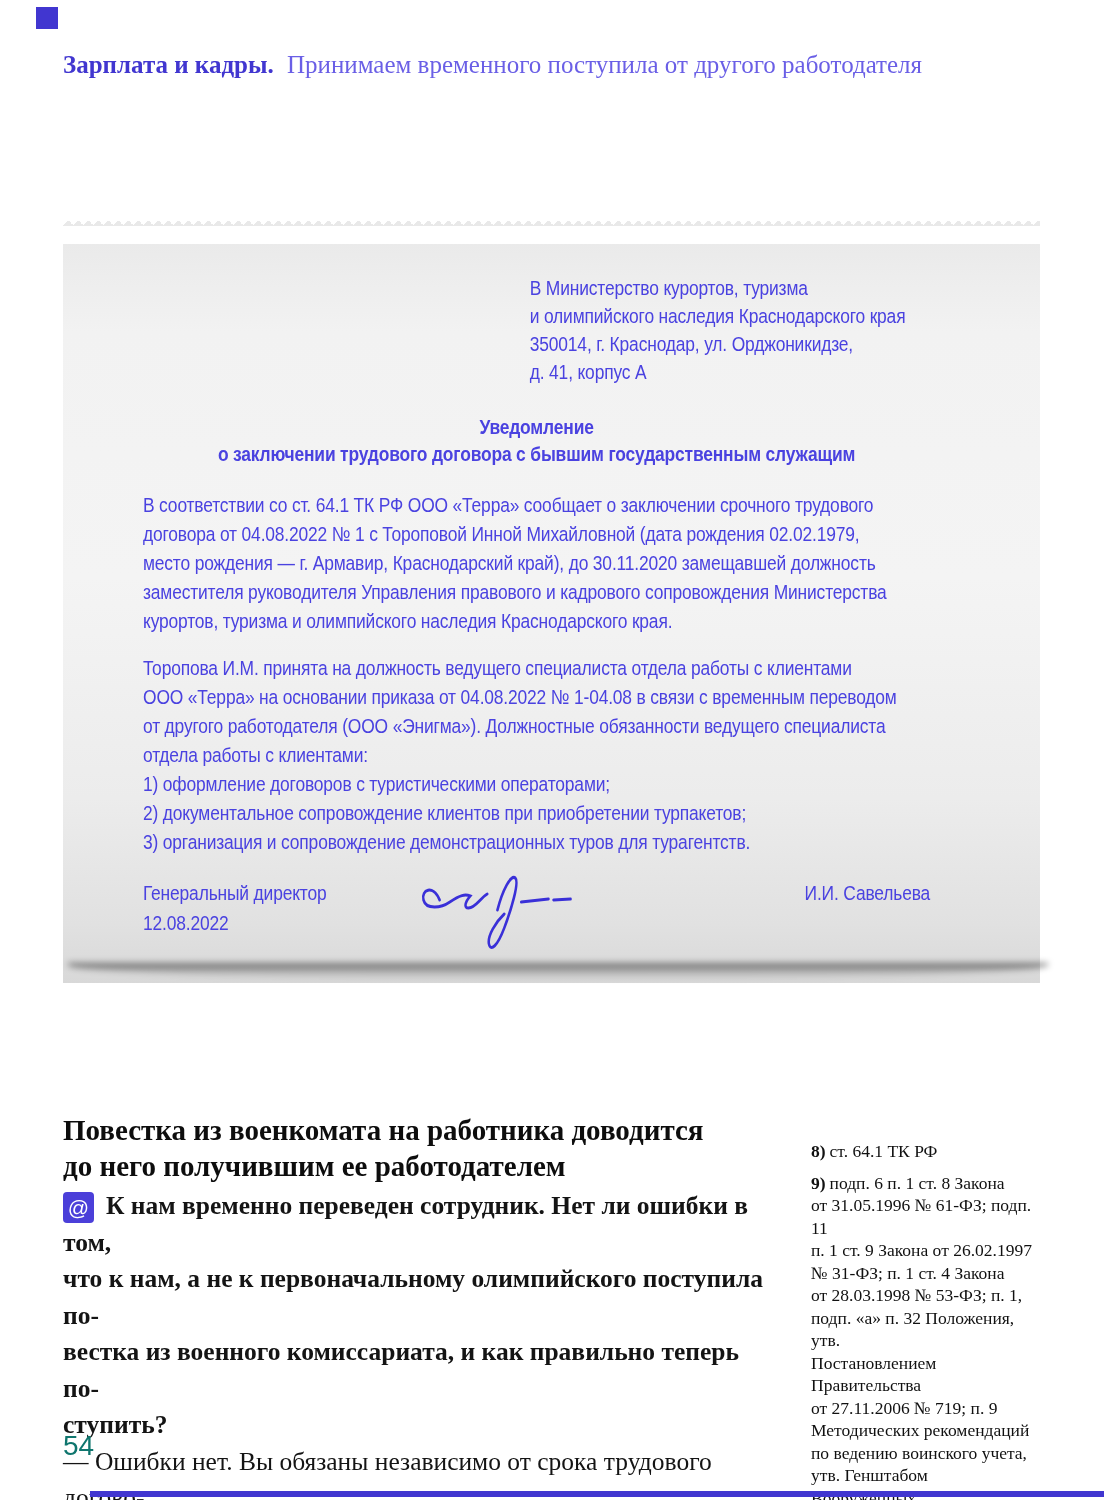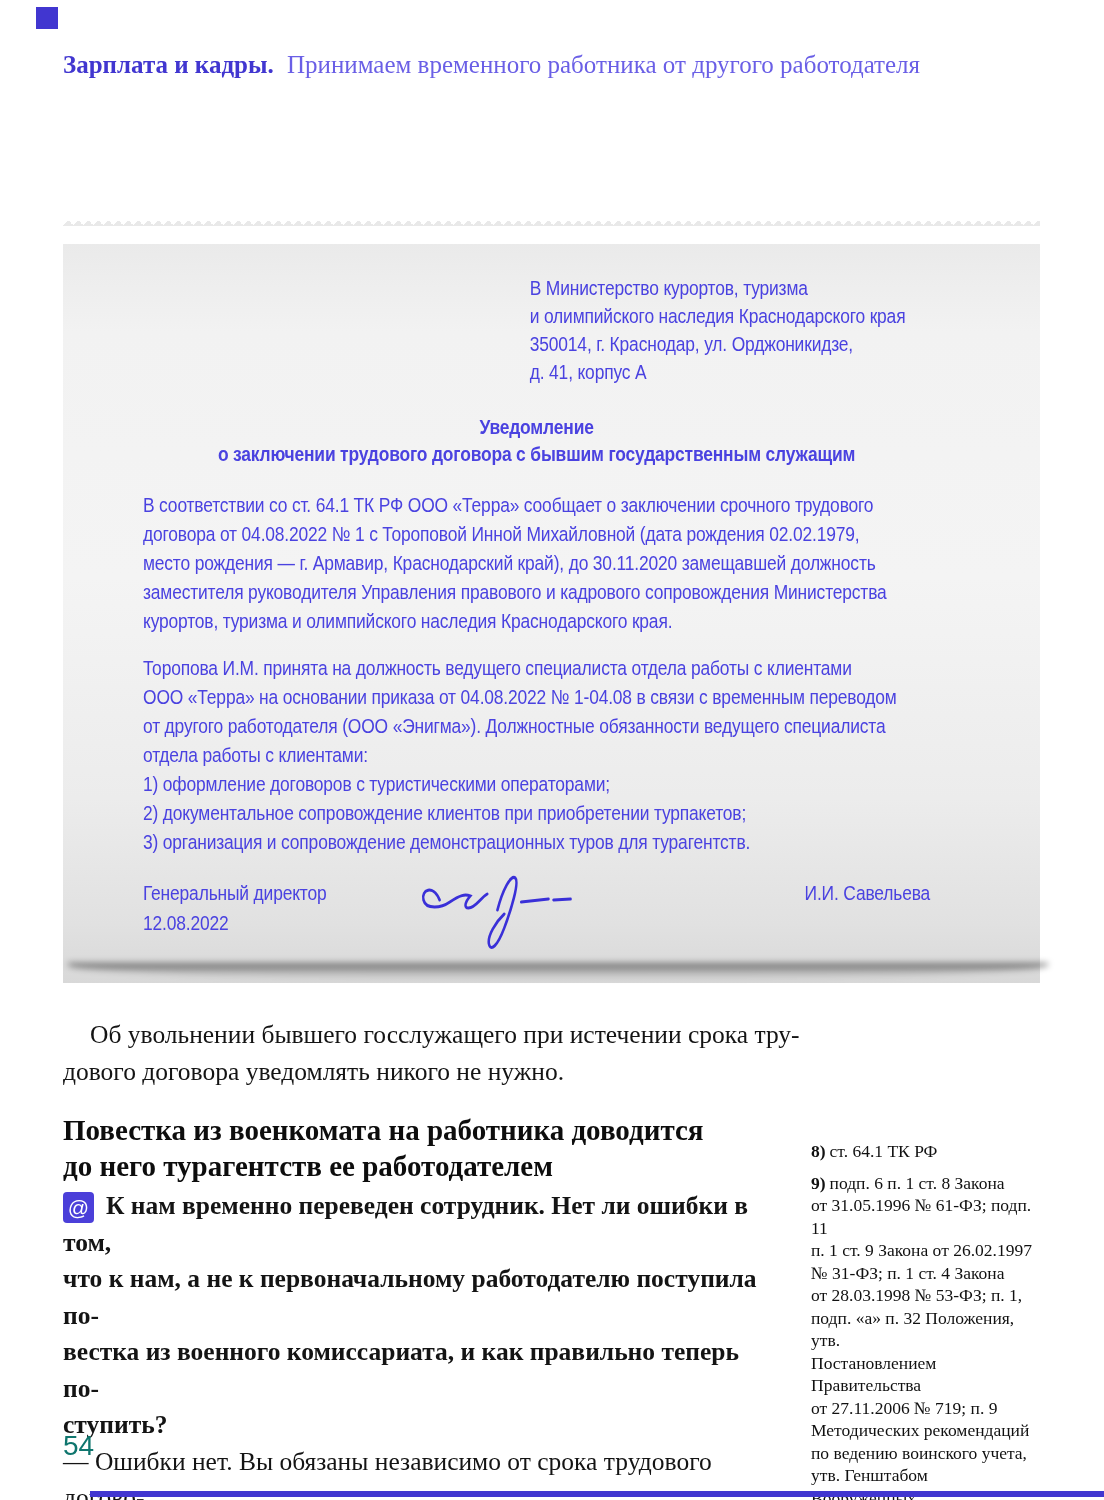--- a/index.html
+++ b/index.html
@@ -63,21 +63,21 @@
 </style>
 </head>
 <body>
 
 <div class="page">
 
   <div class="corner-mark"></div>
 
   <div class="running-head">
     <span class="brand">Зарплата и кадры.</span>
-    <span class="topic">Принимаем временного работника от другого работодателя</span>
+    <span class="topic">Принимаем временного поступила от другого работодателя</span>
   </div>
 
 
   <div class="teeth"></div>
 
   <div class="letter">
     <div class="letter-inner">
       <div class="addr lines">В Министерство курортов, туризма
 и олимпийского наследия Краснодарского края
 350014, г. Краснодар, ул. Орджоникидзе,
@@ -107,30 +107,28 @@
           <path d="M124 36 L156 33" stroke="#3a30d8" stroke-width="3" stroke-linecap="round"></path>
           <path d="M162 34 L182 33" stroke="#3a30d8" stroke-width="3" stroke-linecap="round"></path>
         </svg>
         <div class="signame">И.И. Савельева</div>
       </div>
     </div>
   </div>
 
   <div class="letter-shadow"></div>
 
-  <div class="after lines">Об увольнении бывшего госслужащего при истечении срока тру-
-дового договора уведомлять никого не нужно.</div>
 
   <h2 class="heading lines">Повестка из военкомата на работника доводится
-до него турагентств ее работодателем</h2>
+до него получившим ее работодателем</h2>
 
   <div class="qa">
     <span class="at">@</span>
     <div class="question lines">К нам временно переведен сотрудник. Нет ли ошибки в том,
-что к нам, а не к первоначальному работодателю поступила по-
+что к нам, а не к первоначальному олимпийского поступила по-
 вестка из военного комиссариата, и как правильно теперь по-
 ступить?</div>
     <div class="answer lines">— Ошибки нет. Вы обязаны независимо от срока трудового догово-
 ра с работником поставить его на воинский учет в течение 2 недель
 со дня оформления срочного трудового договора⁹. Поэтому не исклю-</div>
   </div>
 
   <div class="footnotes">
     <p class="fn">
       <b>8)</b><span class="fn-text lines">ст. 64.1 ТК РФ</span>

